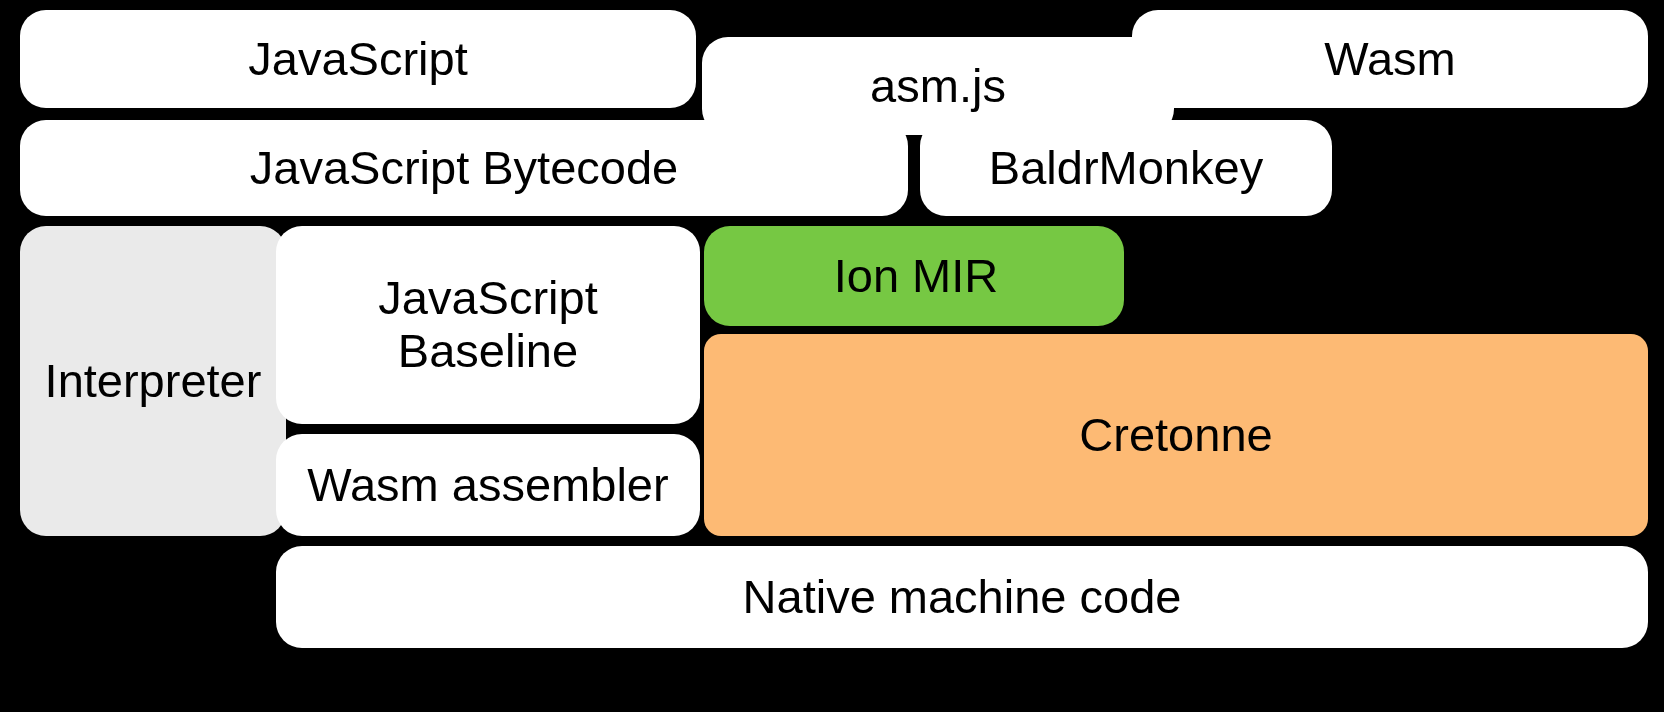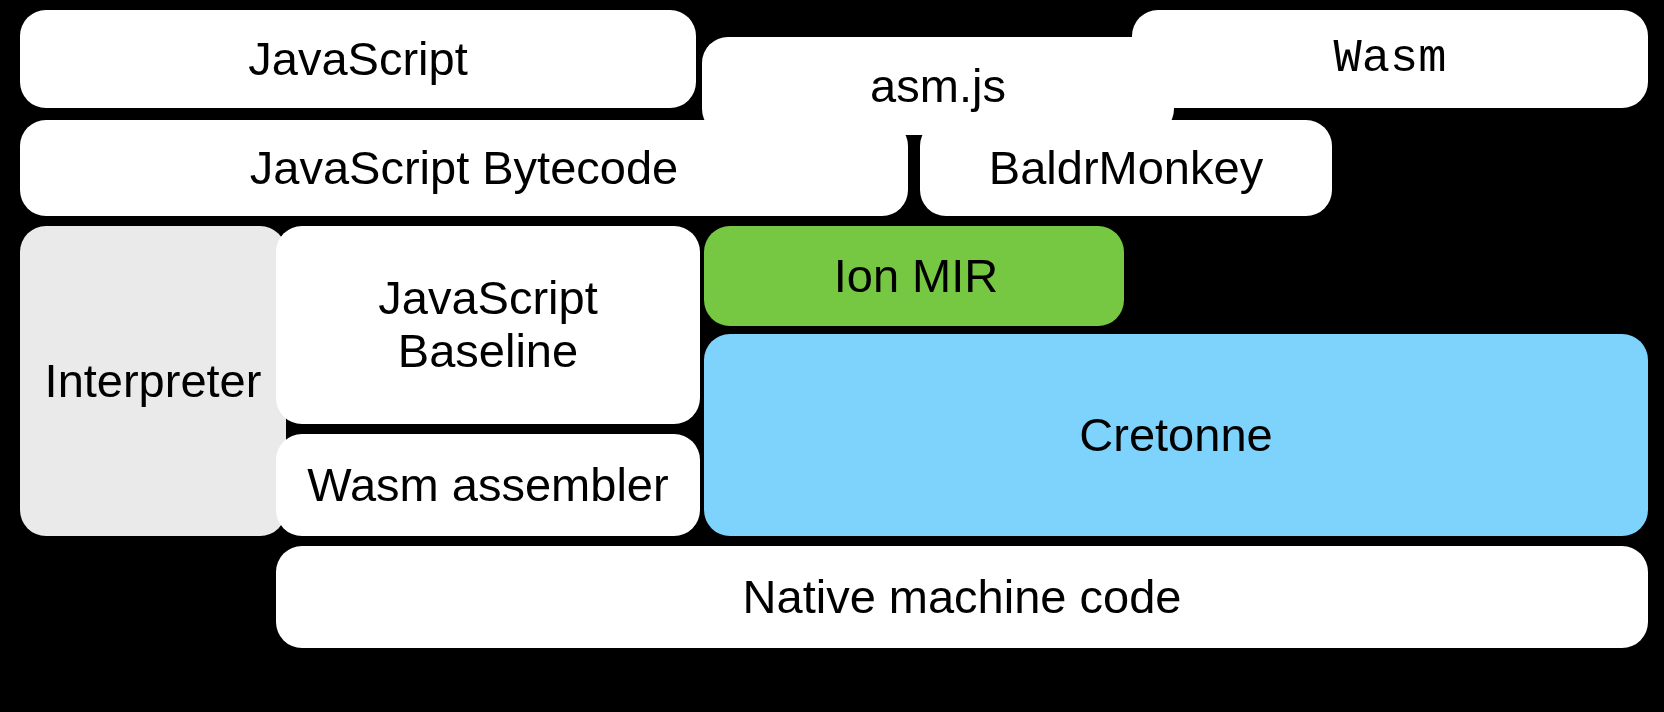--- a/index.html
+++ b/index.html
@@ -30,26 +30,26 @@
     font-size: 47px;
     line-height: 1.12;
     font-weight: 400;
     letter-spacing: 0px;
     white-space: pre-line;
     padding: 0 10px;
   }
   .fill-white { background: #FFFFFF; }
   .fill-gray  { background: #EAEAEA; }
   .fill-green { background: #76C843; padding-left: 14px; }
-  .fill-pink  { background: #7dd3fc; }
+  .fill-pink  { background: #fdba74; border-radius: 17px; }
 
   
   #node-javascript      { left: 20px;   top: 10px;  width: 676px;  height: 98px;  }
   #node-asmjs           { left: 702px;  top: 10px;  width: 472px;  height: 98px; margin-top: 27px;  }
-  #node-wasm            { left: 1132px; top: 10px;  width: 516px;  height: 98px; font-family: Liberation Mono, monospace;  }
+  #node-wasm            { left: 1132px; top: 10px;  width: 516px;  height: 98px;  }
 
   
   #node-js-bytecode     { left: 20px;   top: 120px; width: 888px;  height: 96px;  }
   #node-baldrmonkey     { left: 920px;  top: 120px; width: 412px;  height: 96px;  }
 
   
   #node-interpreter     { left: 20px;   top: 226px; width: 266px;  height: 310px; }
   #node-js-baseline     { left: 276px;  top: 226px; width: 424px;  height: 198px; }
   #node-macro-assembler { left: 276px;  top: 434px; width: 424px;  height: 102px; }
   #node-ion-mir         { left: 704px;  top: 226px; width: 420px;  height: 100px; }

